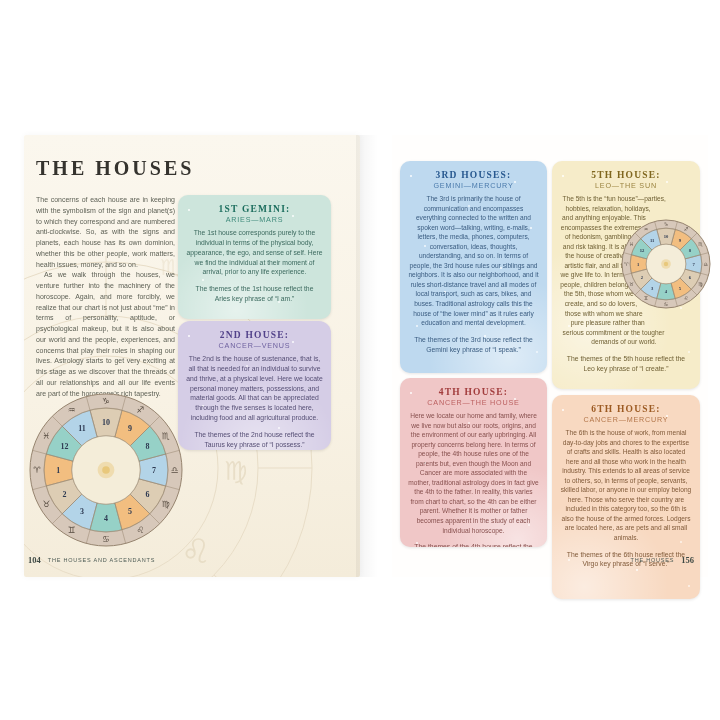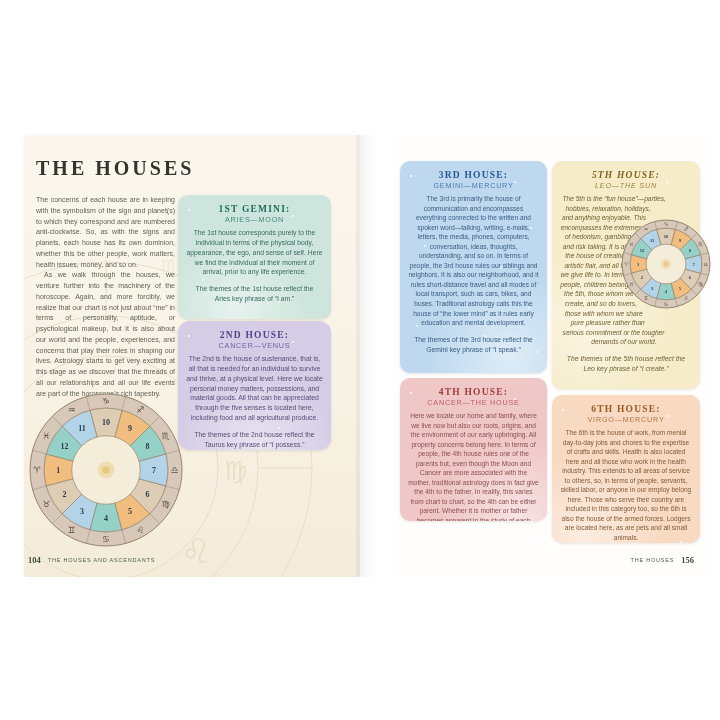--- a/index.html
+++ b/index.html
@@ -55,23 +55,23 @@
     position:relative;font-family:"Liberation Serif",serif;font-weight:700;
     font-size:9.5px;letter-spacing:1.2px;margin:0 0 1px 0;
   }
   .card-sub{position:relative;font-size:7.2px;letter-spacing:.8px;margin:0 0 4px 0;text-align:center;}
   .card-body{position:relative;font-size:6.8px;line-height:1.45;margin:0;}
   .card-themes{position:relative;font-size:6.8px;line-height:1.45;margin:7px 6px 0 6px;}
 
   #card-1{left:154px;top:60px;width:153px;height:124px;}
   #card-2{left:154px;top:186px;width:153px;height:129px;}
   #card-3{left:8px;top:26px;width:147px;height:212px;}
-  #card-5{left:160px;top:26px;width:148px;height:228px;font-style:italic;}
-  #card-4{left:8px;top:243px;width:147px;height:143px;}
-  #card-6{left:160px;top:260px;width:148px;height:148px;}
+  #card-5{left:160px;top:26px;width:148px;height:228px;}
+  #card-4{left:8px;top:243px;width:147px;height:169px;}
+  #card-6{left:160px;top:260px;width:148px;height:204px;}
   #card-3 .card-body,#card-4 .card-body,#card-5 .card-body,#card-6 .card-body{font-size:6.6px;}
 
   .wheel-spacer{
     float:right;width:64px;height:148px;margin-right:-8px;
     shape-outside:circle(74px at 72px 72px);
   }
 
   #wheel-left{position:absolute;left:2px;top:255px;}
   #wheel-right{position:absolute;left:226px;top:81px;}
 
@@ -107,21 +107,21 @@
 
   <div class="intro">
     <p>The concerns of each house are in keeping with the symbolism of the sign and planet(s) to which they correspond and are numbered anti-clockwise. So, as with the signs and planets, each house has its own dominion, whether this be other people, work matters, health issues, money, and so on.</p>
     <p>As we walk through the houses, we venture further into the machinery of the horoscope. Again, and more forcibly, we realize that our chart is not just about “me” in terms of personality, aptitude, or psychological makeup, but it is also about our world and the people, experiences, and concerns that play their roles in shaping our lives. Astrology starts to get very exciting at this stage as we discover that the threads of all our relationships and all our life events are part of the horoscope’s rich tapestry.</p>
   </div>
 
   <div class="card" id="card-1" style="background: rgb(205, 229, 220);">
     <div class="moon" style="background:radial-gradient(circle 72px at 38% 92%,rgba(255,255,255,.5),rgba(255,255,255,0) 72px);"></div>
     <div class="stars"></div>
     <h2 class="card-title" style="color: rgb(28, 110, 94);">1ST GEMINI:</h2>
-    <div class="card-sub" style="color: rgb(63, 138, 123);">ARIES—MOON</div>
+    <div class="card-sub" style="color: rgb(63, 138, 123);">ARIES—MARS</div>
     <p class="card-body" style="color: rgb(60, 106, 95);">The 1st house corresponds purely to the individual in terms of the physical body, appearance, the ego, and sense of self. Here we find the individual at their moment of arrival, prior to any life experience.</p>
     <p class="card-themes" style="color: rgb(60, 106, 95);">The themes of the 1st house reflect the Aries key phrase of “I am.”</p>
   </div>
 
   <div class="card" id="card-2" style="background: rgb(213, 205, 230); border-radius: 12px;">
     <div class="moon" style="background:radial-gradient(circle 78px at 52% 98%,rgba(255,255,255,.45),rgba(255,255,255,0) 78px);"></div>
     <div class="stars"></div>
     <h2 class="card-title" style="color: rgb(82, 66, 138);">2ND HOUSE:</h2>
     <div class="card-sub" style="color: rgb(111, 98, 160);">CANCER—VENUS</div>
     <p class="card-body" style="color: rgb(85, 78, 116);">The 2nd is the house of sustenance, that is, all that is needed for an individual to survive and thrive, at a physical level. Here we locate personal money matters, possessions, and material goods. All that can be appreciated through the five senses is located here, including food and all agricultural produce.</p>
@@ -190,21 +190,21 @@
   </div>
 </div>
 
 <div class="gutter"></div>
 
 <div class="page page-right">
 
   <div class="card" id="card-3" style="background: rgb(190, 217, 239);">
     <div class="moon" style="background:radial-gradient(circle 80px at 74% 92%,rgba(255,255,255,.5),rgba(255,255,255,0) 80px);"></div>
     <div class="stars"></div>
-    <h2 class="card-title" style="color: rgb(39, 88, 143);">3RD HOUSE:</h2>
+    <h2 class="card-title" style="color: rgb(39, 88, 143);">3RD HOUSES:</h2>
     <div class="card-sub" style="color: rgb(74, 122, 171);">GEMINI—MERCURY</div>
     <p class="card-body" style="color: rgb(58, 92, 128);">The 3rd is primarily the house of communication and encompasses everything connected to the written and spoken word—talking, writing, e-mails, letters, the media, phones, computers, conversation, ideas, thoughts, understanding, and so on. In terms of people, the 3rd house rules our siblings and neighbors. It is also our neighborhood, and it rules short-distance travel and all modes of local transport, such as cars, bikes, and buses. Traditional astrology calls this the house of “the lower mind” as it rules early education and mental development.</p>
     <p class="card-themes" style="color: rgb(58, 92, 128);">The themes of the 3rd house reflect the Gemini key phrase of “I speak.”</p>
   </div>
 
   <div class="card" id="card-5" style="background: rgb(246, 236, 201);">
     <div class="moon" style="background:radial-gradient(circle 80px at 26% 72%,rgba(255,255,255,.5),rgba(255,255,255,0) 80px);"></div>
     <div class="stars"></div>
     <h2 class="card-title" style="color: rgb(127, 102, 30);">5TH HOUSE:</h2>
     <div class="card-sub" style="color: rgb(154, 131, 64);">LEO—THE SUN</div>
@@ -219,21 +219,21 @@
     <h2 class="card-title" style="color: rgb(162, 61, 61);">4TH HOUSE:</h2>
     <div class="card-sub" style="color: rgb(187, 96, 96);">CANCER—THE HOUSE</div>
     <p class="card-body" style="color: rgb(135, 80, 78);">Here we locate our home and family, where we live now but also our roots, origins, and the environment of our early upbringing. All property concerns belong here. In terms of people, the 4th house rules one of the parents but, even though the Moon and Cancer are more associated with the mother, traditional astrology does in fact give the 4th to the father. In reality, this varies from chart to chart, so the 4th can be either parent. Whether it is mother or father becomes apparent in the study of each individual horoscope.</p>
     <p class="card-themes" style="color: rgb(135, 80, 78);">The themes of the 4th house reflect the Cancer key phrase of “I secure.”</p>
   </div>
 
   <div class="card" id="card-6" style="background: rgb(248, 217, 193);">
     <div class="moon" style="background:radial-gradient(circle 84px at 22% 94%,rgba(255,255,255,.5),rgba(255,255,255,0) 84px);"></div>
     <div class="stars"></div>
     <h2 class="card-title" style="color: rgb(156, 90, 34);">6TH HOUSE:</h2>
-    <div class="card-sub" style="color: rgb(179, 118, 74);">VIRGO—MERCURY</div>
+    <div class="card-sub" style="color: rgb(179, 118, 74);">CANCER—MERCURY</div>
     <p class="card-body" style="color: rgb(128, 90, 57);">The 6th is the house of work, from menial day-to-day jobs and chores to the expertise of crafts and skills. Health is also located here and all those who work in the health industry. This extends to all areas of service to others, so, in terms of people, servants, skilled labor, or anyone in our employ belong here. Those who serve their country are included in this category too, so the 6th is also the house of the armed forces. Lodgers are located here, as are pets and all small animals.</p>
     <p class="card-themes" style="color: rgb(128, 90, 57);">The themes of the 6th house reflect the Virgo key phrase of “I serve.”</p>
   </div>
 
   <svg id="wheel-right" width="96" height="96" viewBox="0 0 96 96">
       <circle cx="48" cy="48" r="44" fill="#d7c8ba" stroke="#96846f" stroke-width="1"></circle>
       <circle cx="48" cy="48" r="35.86" fill="#f4edd9" stroke="none"></circle>
       <path d="M13.361899869274012,57.2812509573764 A35.86,35.86 0 0 1 13.361899869274005,38.71874904262362 L28.874668639476443,42.875382906970096 A19.8,19.8 0 0 0 28.87466863947645,53.12461709302992 Z" fill="#f2bb79" stroke="#96846f" stroke-width="0.5" opacity="0.92"></path>
       <path d="M22.64315082665041,73.35684917334959 A35.86,35.86 0 0 1 13.361899869274012,57.2812509573764 L28.87466863947645,53.12461709302992 A19.8,19.8 0 0 0 33.99928573250636,62.00071426749364 Z" fill="#dccbb1" stroke="#96846f" stroke-width="0.5" opacity="0.92"></path>
       <path d="M38.7187490426236,82.63810013072599 A35.86,35.86 0 0 1 22.64315082665041,73.35684917334959 L33.99928573250636,62.00071426749364 A19.8,19.8 0 0 0 42.87538290697009,67.12533136052355 Z" fill="#aed2ea" stroke="#96846f" stroke-width="0.5" opacity="0.92"></path>

